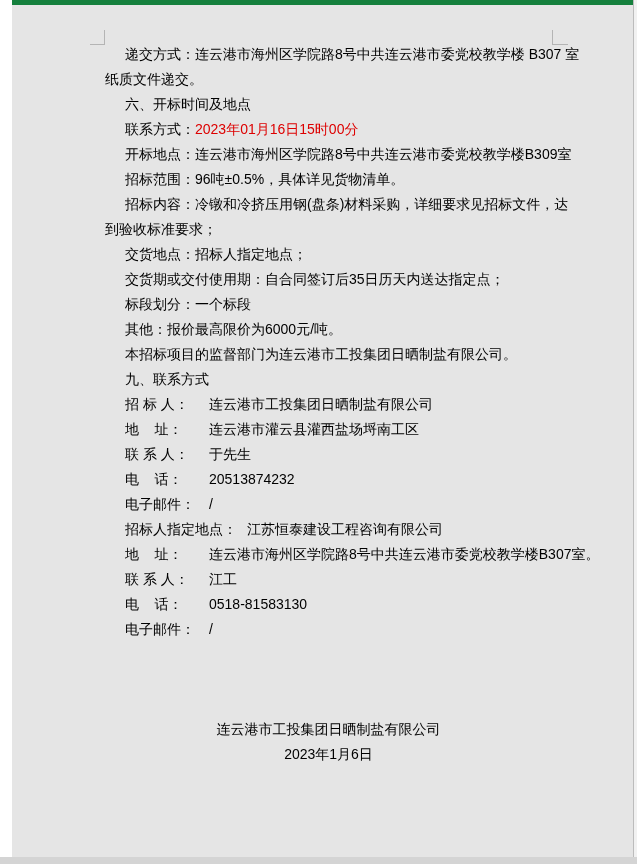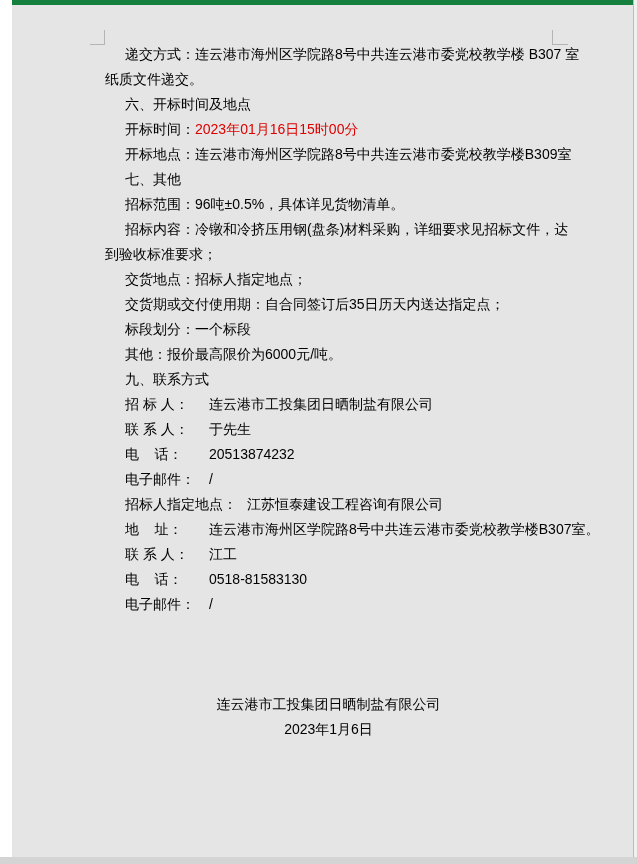--- a/index.html
+++ b/index.html
@@ -49,32 +49,33 @@
 <div class="viewport">
   <div class="page">
     <div class="crop lv"></div>
     <div class="crop lh"></div>
     <div class="crop rv"></div>
     <div class="crop rh"></div>
     <div class="text-area" id="text-area">
         <div class="doc-line indent"><span class="seg">递交方式：连云港市海州区学院路8号中共连云港市委党校教学楼 B307 室</span></div>
         <div class="doc-line"><span class="seg">纸质文件递交。</span></div>
         <div class="doc-line indent"><span class="seg">六、开标时间及地点</span></div>
-        <div class="doc-line indent"><span class="seg">开标时间：</span><span class="seg red">2023年01月16日15时00分</span></div>
+        <div class="doc-line indent"><span class="seg">联系方式：</span><span class="seg red">2023年01月16日15时00分</span></div>
         <div class="doc-line indent"><span class="seg">开标地点：连云港市海州区学院路8号中共连云港市委党校教学楼B309室</span></div>
-        <div class="doc-line indent"><span class="seg">七、其他</span></div>
         <div class="doc-line indent"><span class="seg">招标范围：96吨±0.5%，具体详见货物清单。</span></div>
         <div class="doc-line indent"><span class="seg">招标内容：冷镦和冷挤压用钢(盘条)材料采购，详细要求见招标文件，达</span></div>
         <div class="doc-line"><span class="seg">到验收标准要求；</span></div>
         <div class="doc-line indent"><span class="seg">交货地点：招标人指定地点；</span></div>
         <div class="doc-line indent"><span class="seg">交货期或交付使用期：自合同签订后35日历天内送达指定点；</span></div>
         <div class="doc-line indent"><span class="seg">标段划分：一个标段</span></div>
         <div class="doc-line indent"><span class="seg">其他：报价最高限价为6000元/吨。</span></div>
+        <div class="doc-line indent"><span class="seg">本招标项目的监督部门为连云港市工投集团日晒制盐有限公司。</span></div>
         <div class="doc-line indent"><span class="seg">九、联系方式</span></div>
         <div class="doc-line indent"><span class="c-label">招 标 人：</span><span class="c-value">连云港市工投集团日晒制盐有限公司</span></div>
+        <div class="doc-line indent"><span class="c-label">地    址：</span><span class="c-value">连云港市灌云县灌西盐场埒南工区</span></div>
         <div class="doc-line indent"><span class="c-label">联 系 人：</span><span class="c-value">于先生</span></div>
         <div class="doc-line indent"><span class="c-label">电    话：</span><span class="c-value">20513874232</span></div>
         <div class="doc-line indent"><span class="c-label">电子邮件：</span><span class="c-value">/</span></div>
         <div class="doc-line indent"><span class="c-label wide">招标人指定地点：</span><span class="c-value">江苏恒泰建设工程咨询有限公司</span></div>
         <div class="doc-line indent"><span class="c-label">地    址：</span><span class="c-value">连云港市海州区学院路8号中共连云港市委党校教学楼B307室。</span></div>
         <div class="doc-line indent"><span class="c-label">联 系 人：</span><span class="c-value">江工</span></div>
         <div class="doc-line indent"><span class="c-label">电    话：</span><span class="c-value">0518-81583130</span></div>
         <div class="doc-line indent"><span class="c-label">电子邮件：</span><span class="c-value">/</span></div>
         <div class="doc-line blank"></div>
         <div class="doc-line blank"></div>

